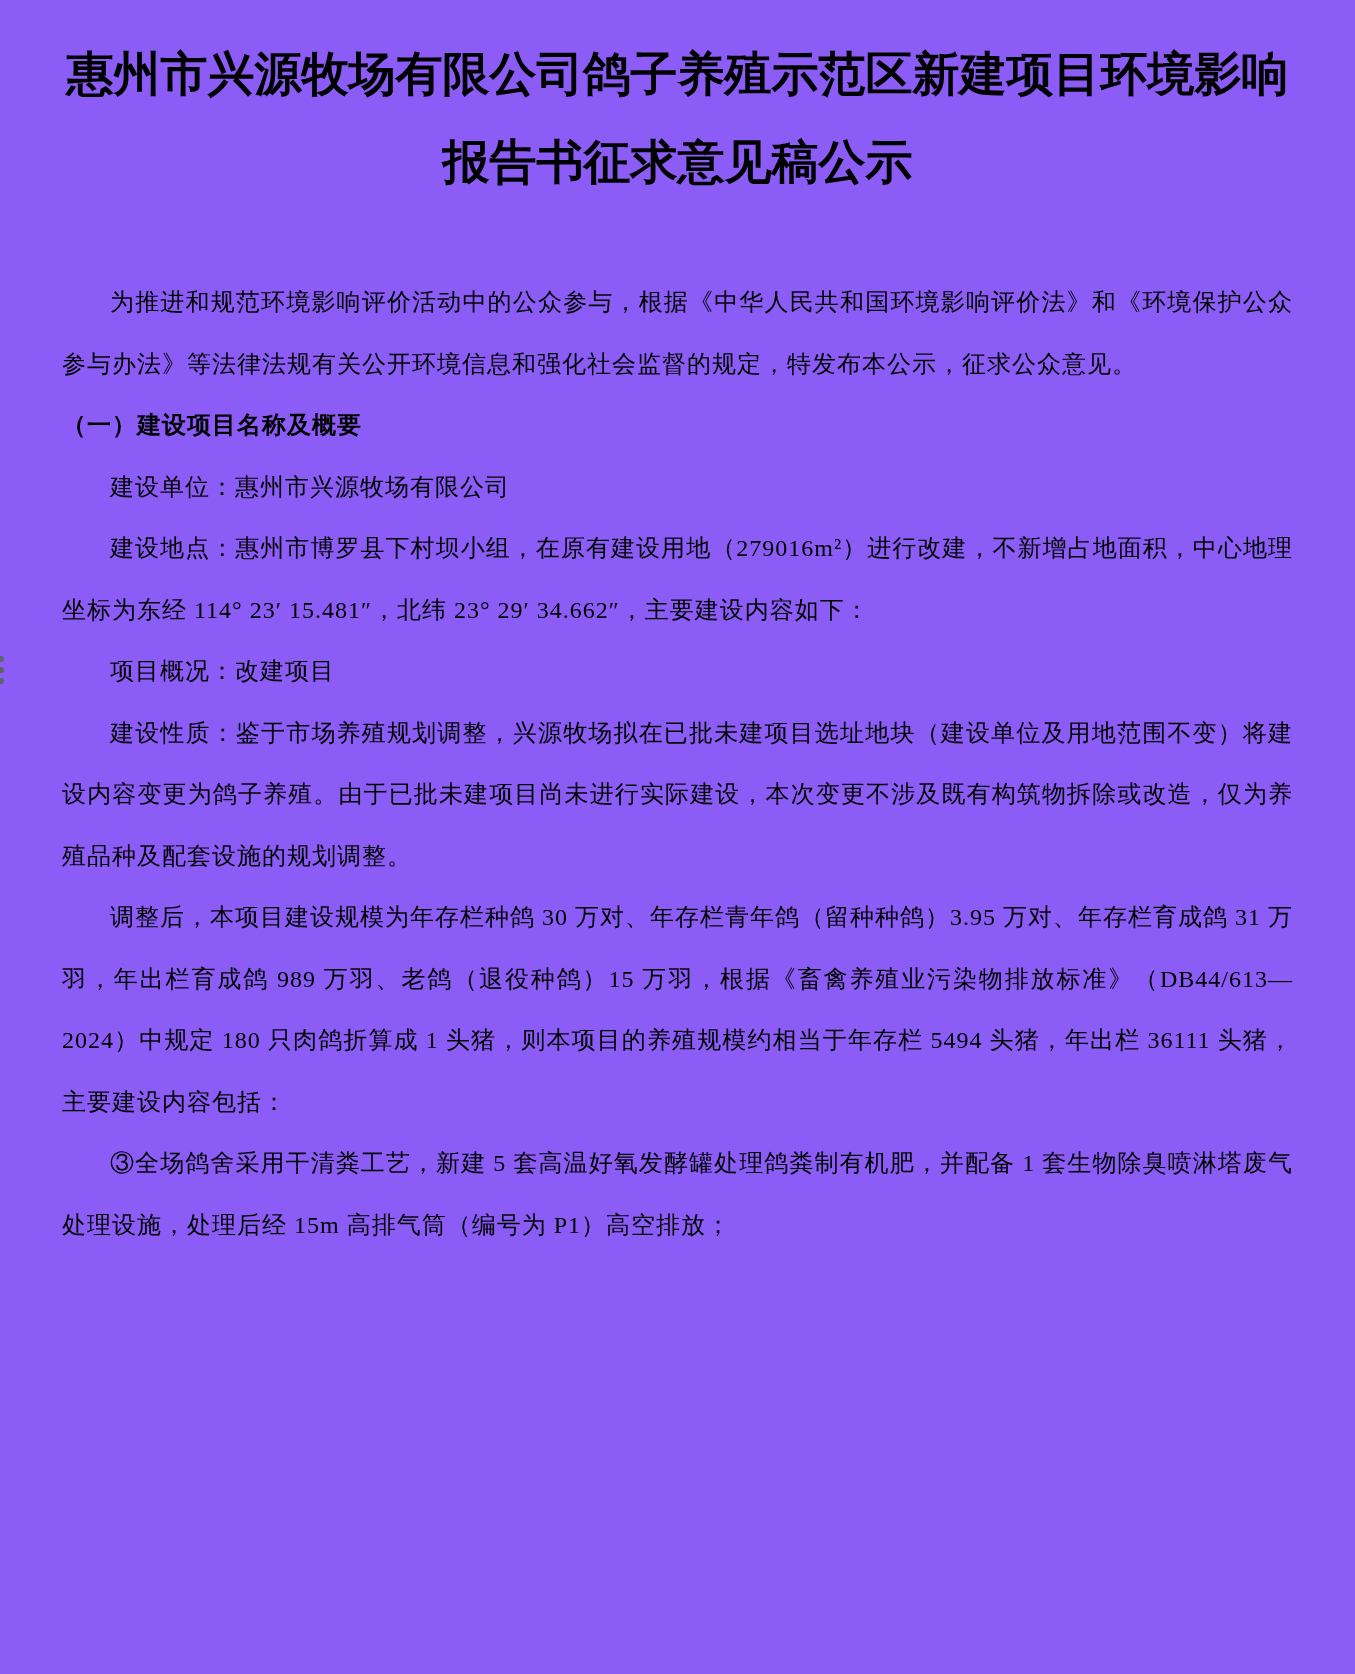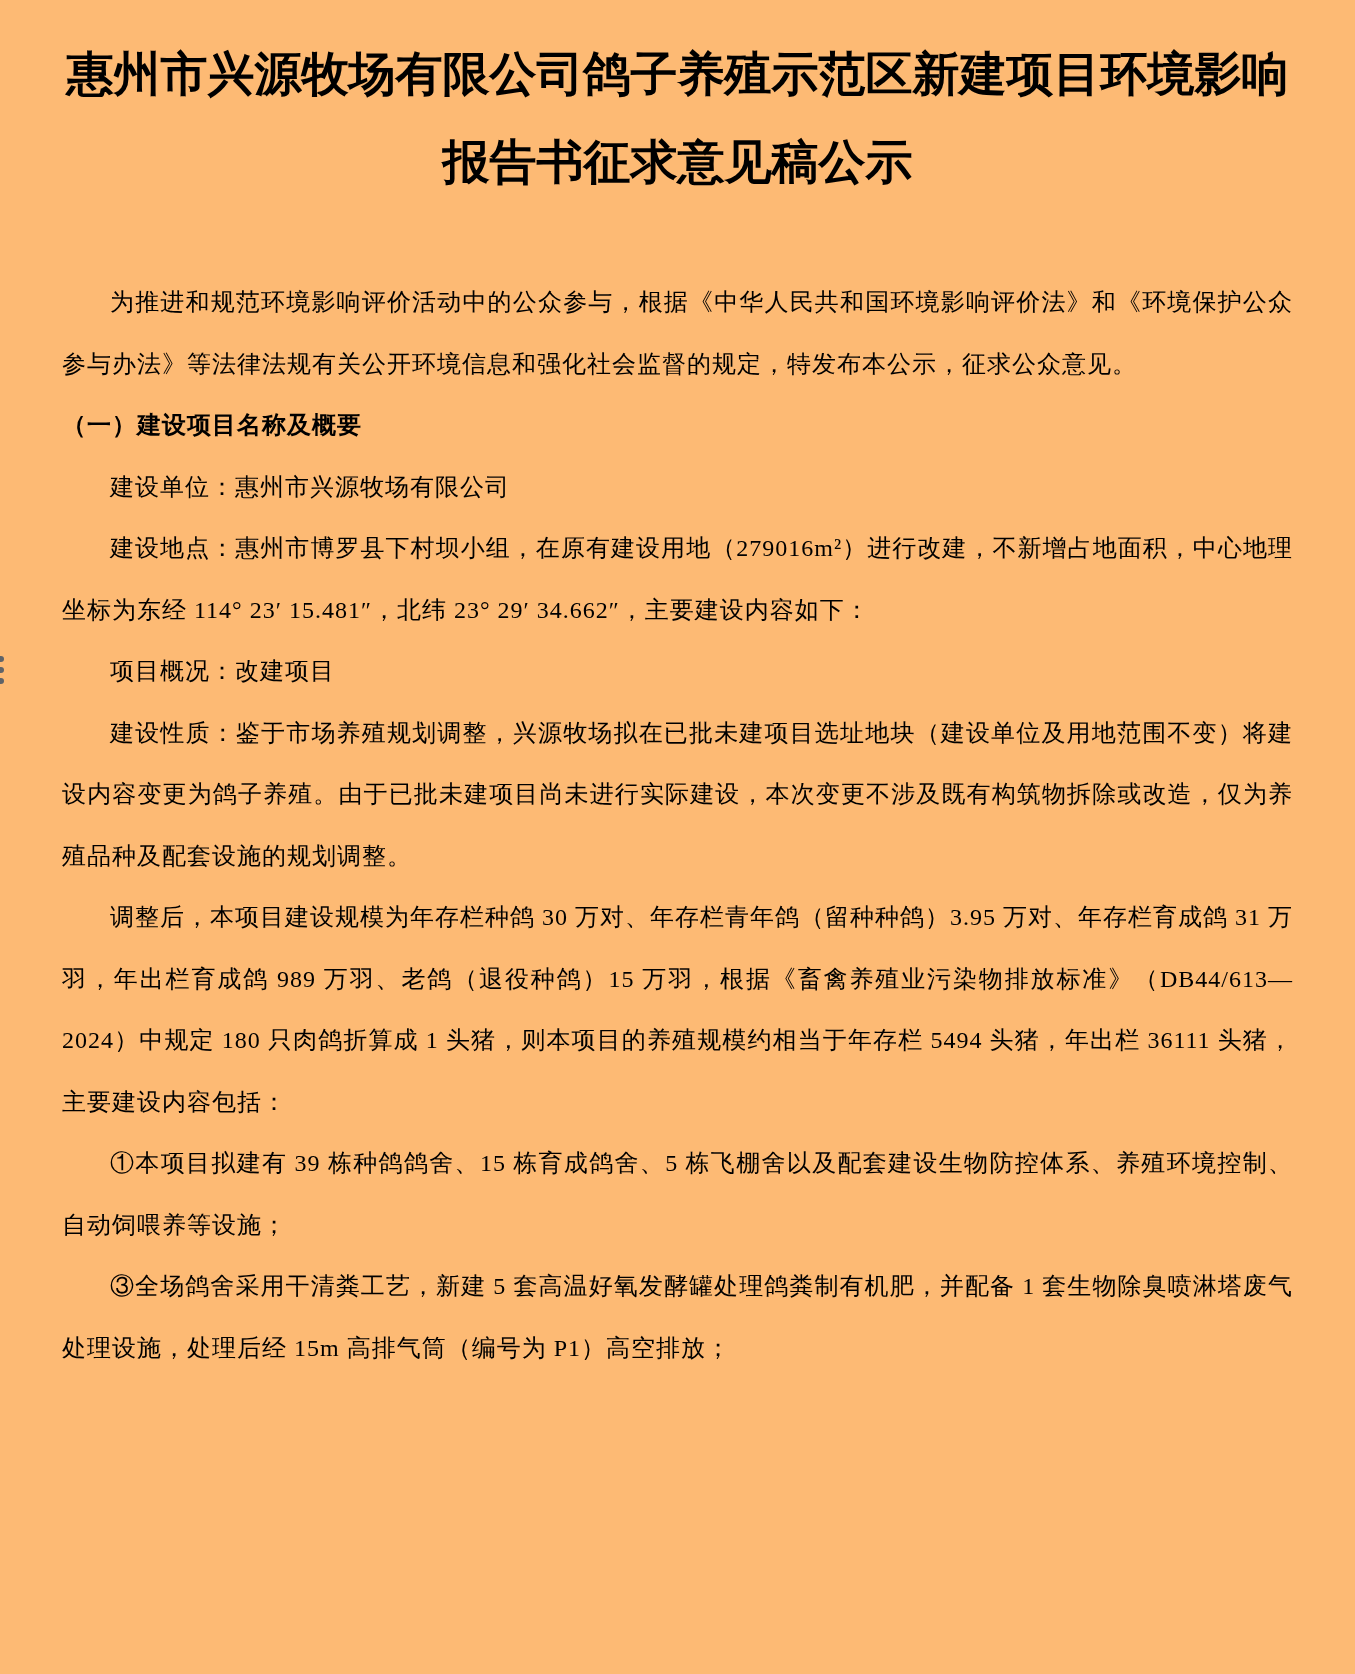--- a/index.html
+++ b/index.html
@@ -11,21 +11,21 @@
     width: 1355px;
     height: 1674px;
     position: relative;
     overflow: hidden;
     color: #000000;
     font-family: "Liberation Serif", serif;
   }
   .doc-page {
     position: absolute;
     inset: 0;
-    background: #fdba74;
+    background: #8b5cf6;
   }
   .doc-title {
     margin: 30px 62px 0 62px;
     width: 1231px;
     font-family: "Liberation Sans", sans-serif;
     font-weight: bold;
     font-size: 47px;
     line-height: 88px;
     text-align: center;
     color: #000000;
@@ -93,19 +93,18 @@
     <p class="indent">建设单位：惠州市兴源牧场有限公司</p>
 
     <p class="indent">建设地点：惠州市博罗县下村坝小组，在原有建设用地（279016m²）进行改建，不新增占地面积，中心地理坐标为东经 114° 23′ 15.481″，北纬 23° 29′ 34.662″，主要建设内容如下：</p>
 
     <p class="indent">项目概况：改建项目</p>
 
     <p class="indent">建设性质：鉴于市场养殖规划调整，兴源牧场拟在已批未建项目选址地块（建设单位及用地范围不变）将建设内容变更为鸽子养殖。由于已批未建项目尚未进行实际建设，本次变更不涉及既有构筑物拆除或改造，仅为养殖品种及配套设施的规划调整。</p>
 
     <p class="indent">调整后，本项目建设规模为年存栏种鸽 30 万对、年存栏青年鸽（留种种鸽）3.95 万对、年存栏育成鸽 31 万羽，年出栏育成鸽 989 万羽、老鸽（退役种鸽）15 万羽，根据《畜禽养殖业污染物排放标准》（DB44/613—2024）中规定 180 只肉鸽折算成 1 头猪，则本项目的养殖规模约相当于年存栏 5494 头猪，年出栏 36111 头猪，主要建设内容包括：</p>
 
-    <p class="indent">①本项目拟建有 39 栋种鸽鸽舍、15 栋育成鸽舍、5 栋飞棚舍以及配套建设生物防控体系、养殖环境控制、自动饲喂养等设施；</p>
 
 
     <p class="indent">③全场鸽舍采用干清粪工艺，新建 5 套高温好氧发酵罐处理鸽粪制有机肥，并配备 1 套生物除臭喷淋塔废气处理设施，处理后经 15m 高排气筒（编号为 P1）高空排放；</p>
 
   </div>
 </div>
 
 </body></html>

